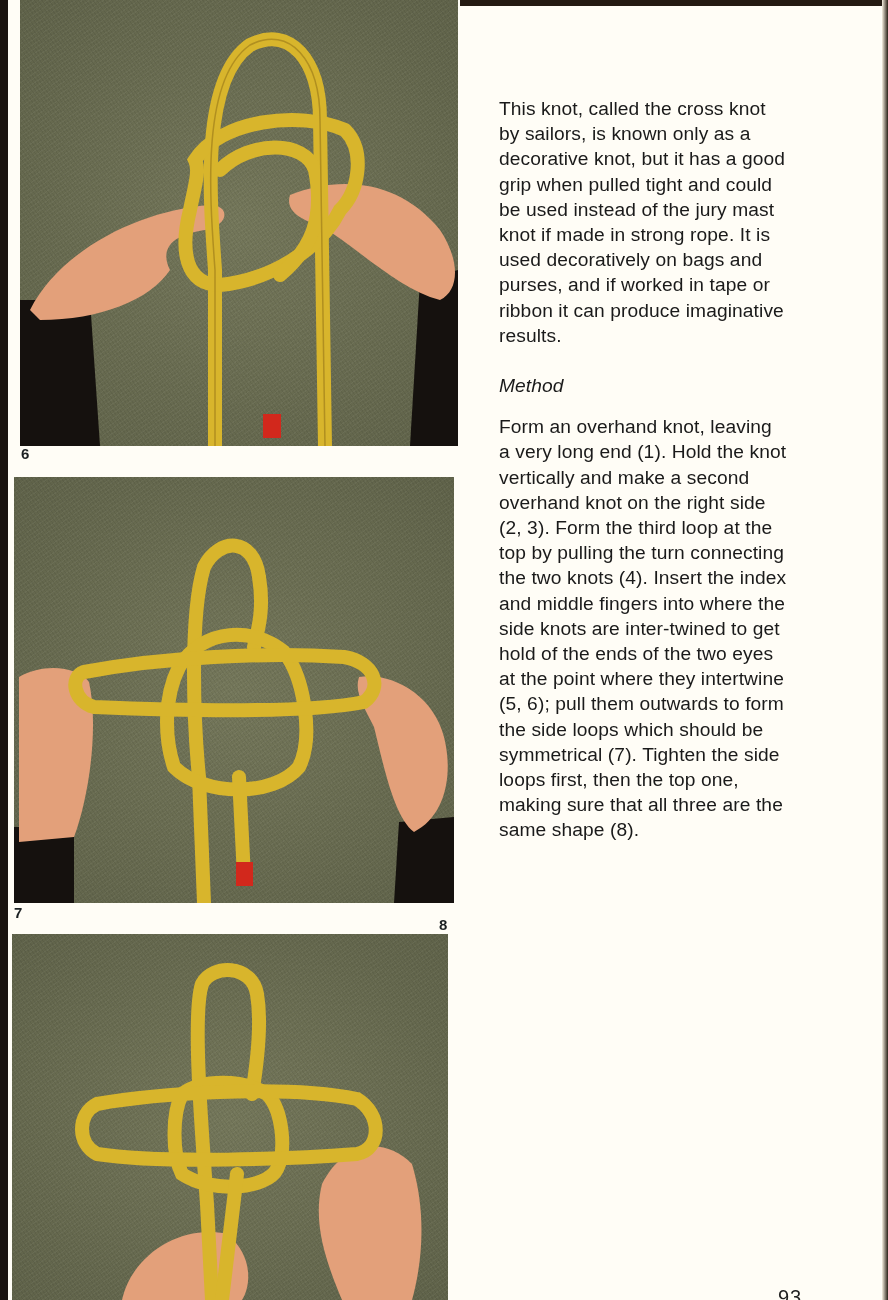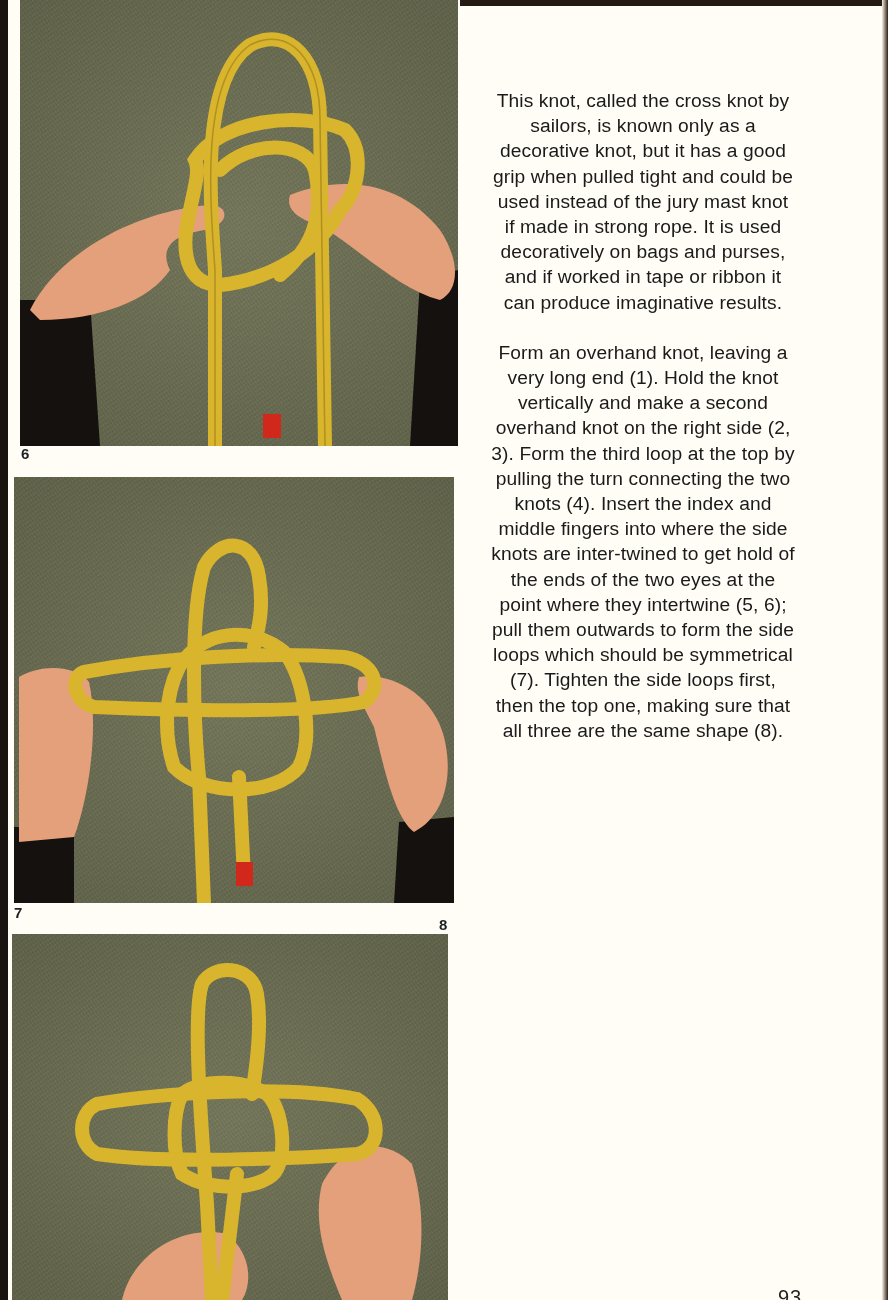--- a/index.html
+++ b/index.html
@@ -34,21 +34,21 @@
     #photo-8 { left: 12px; top: 934px; width: 436px; height: 366px; }
     .fig-label {
       position: absolute; font-size: 15px; font-weight: bold; color: #1b2022;
       font-family: "Liberation Sans", sans-serif;
     }
     .text-col {
       position: absolute; left: 483px; top: 80px; width: 320px;
       color: #1a1a1a; font-size: 19.2px; line-height: 25.2px;
       letter-spacing: 0.1px;
     }
-    .text-col p { margin: 8px; text-align: center; }
+    .text-col p { margin: 16px; }
     .intro { margin-bottom: 25px !important; }
     .method-heading { font-style: italic; }
     .page-number {
       position: absolute; left: 778px; top: 1286px; font-size: 20px; color: #222;
       letter-spacing: 1px;
     }
   </style>
 </head>
 <body>
 
@@ -104,16 +104,17 @@
       <path d="M200 366 L195 270 C190 200 180 80 190 50 C200 30 240 30 245 60 C250 90 245 130 240 160"></path>
       <path d="M170 160 C160 180 160 220 170 240 C200 260 255 255 265 235 C275 215 270 175 255 160 C230 145 190 145 170 160 Z"></path>
       <path d="M85 170 C140 160 270 150 345 165 C370 180 370 215 345 220 C280 225 150 230 85 220 C65 210 65 180 85 170 Z"></path>
       <path d="M225 240 L210 366"></path>
     </g>
   </svg>
 </div>
 
 <div class="text-col">
   <p class="intro">This knot, called the cross knot by sailors, is known only as a decorative knot, but it has a good grip when pulled tight and could be used instead of the jury mast knot if made in strong rope. It is used decoratively on bags and purses, and if worked in tape or ribbon it can produce imaginative results.</p>
+  <p class="method-heading">Method</p>
   <p>Form an overhand knot, leaving a very long end (1). Hold the knot vertically and make a second overhand knot on the right side (2, 3). Form the third loop at the top by pulling the turn connecting the two knots (4). Insert the index and middle fingers into where the side knots are inter-twined to get hold of the ends of the two eyes at the point where they intertwine (5, 6); pull them outwards to form the side loops which should be symmetrical (7). Tighten the side loops first, then the top one, making sure that all three are the same shape (8).</p>
 </div>
 
 <div class="page-number">93</div>
 
 </body></html>

